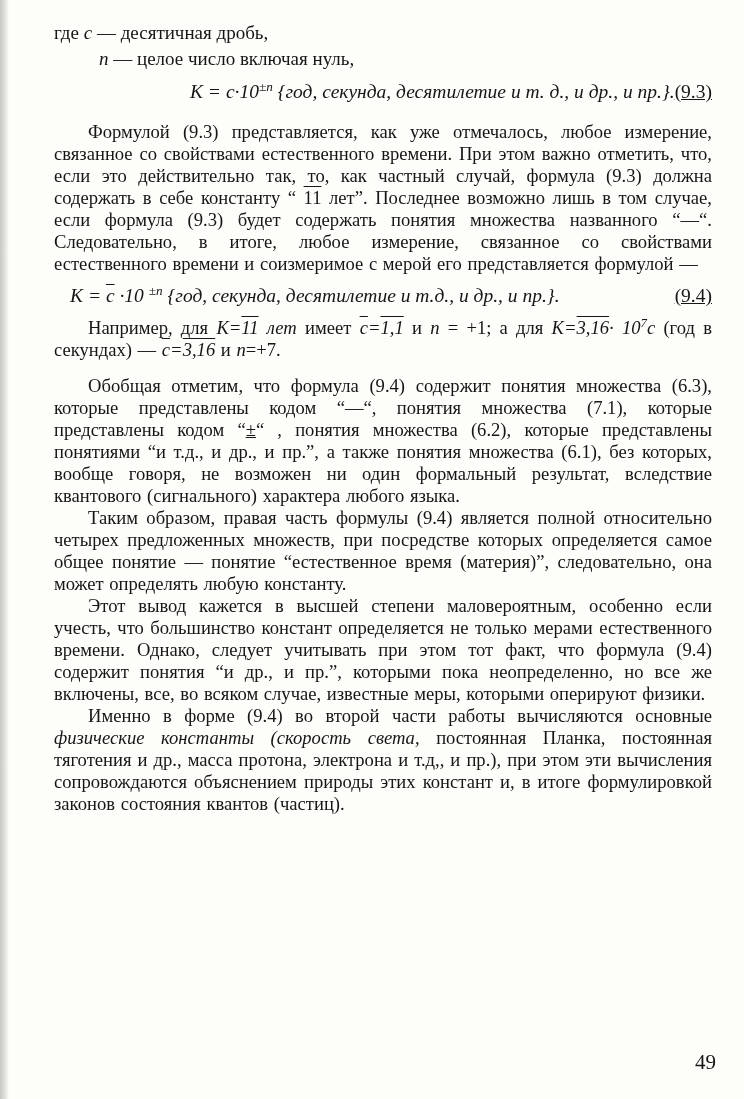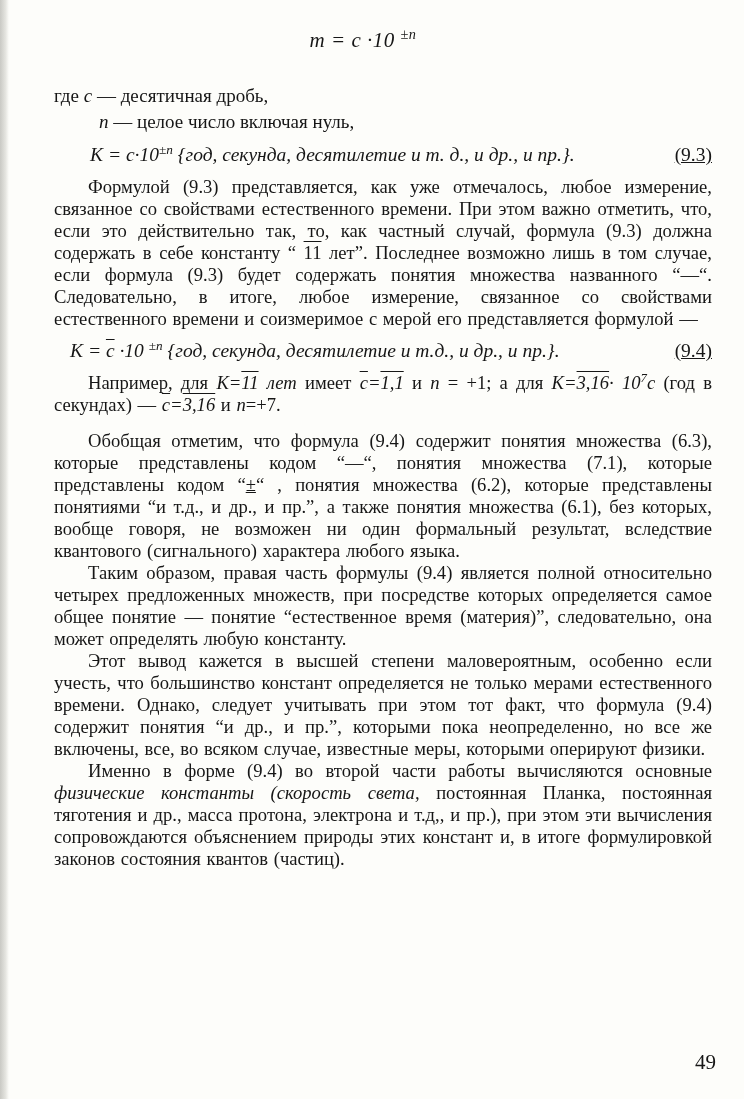--- a/index.html
+++ b/index.html
@@ -42,21 +42,21 @@
   .formula-row {
     display: flex;
     align-items: baseline;
     font-size: 19.5px;
     margin: 10px 0 14px 0;
   }
   .formula-row .f-body {
     flex: 1;
     padding-left: 36px;
   }
-  .formula-93 { margin-bottom: 10px; }
+  .formula-93 { margin-bottom: 18px; text-align: right; }
   .formula-94 { margin: 10px 0 10px 0; gap: 42px; }
   .formula-94 .f-body { padding-left: 16px; }
   .f-tag {
     white-space: nowrap;
     font-style: normal;
     font-size: 19.5px;
     text-decoration: underline;
   }
   p.para {
     font-size: 18.6px;
@@ -84,21 +84,20 @@
   }
 </style>
 </head>
 <body>
 
 <div class="page">
   <div class="scan-edge"></div>
 
   <div class="content">
 
-    <div class="formula-m"><span class="it">m = c ·10 </span><sup class="it">±n</sup></div>
 
     <div class="where-block">
       <div class="where-l1"><span>где  </span><span class="it">c</span><span> — десятичная дробь,</span></div>
       <div class="where-l2"><span class="it">n</span><span> — целое число включая нуль,</span></div>
     </div>
 
     <div class="formula-row formula-93">
       <span class="f-body"><span class="it">K = c·10</span><sup class="it">±n</sup><span class="it"> {год, секунда, десятилетие и т. д., и др., и пр.}.</span></span>
       <span class="f-tag">(9.3)</span>
     </div>

